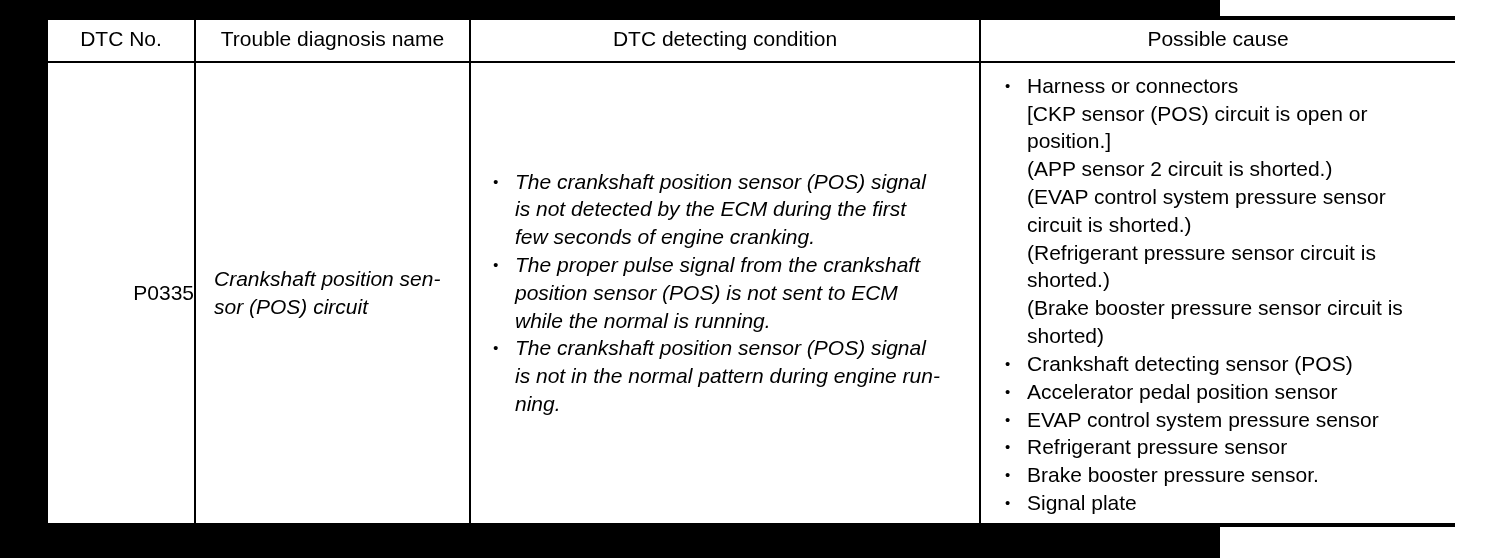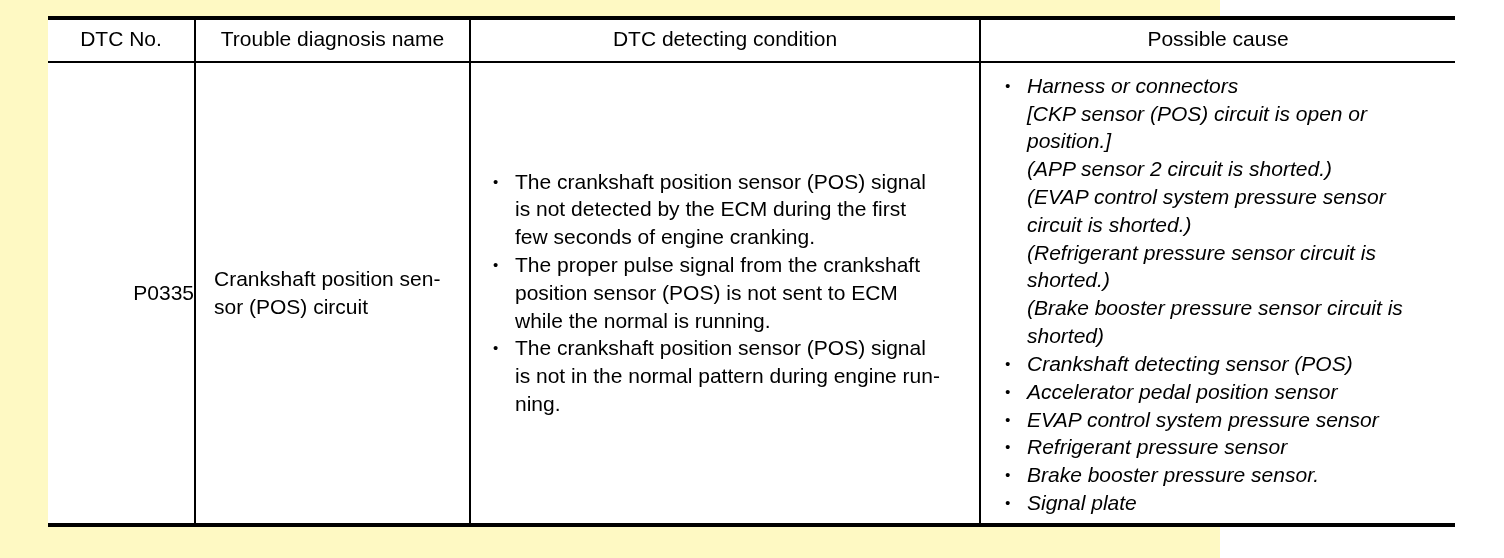--- a/index.html
+++ b/index.html
@@ -12,21 +12,21 @@
     height: 558px;
     font-family: "Liberation Sans", sans-serif;
     color: #000000;
     overflow: hidden;
   }
 
   .page {
     position: relative;
     width: 1220px;
     height: 558px;
-    background: #fef9c3;
+    background: #000000;
   }
 
   
   .dtc-table {
     position: absolute;
     left: 48px;
     top: 16px;
     width: 1407px;
     border-collapse: collapse;
     table-layout: fixed;
@@ -62,25 +62,26 @@
   .cell-dtc {
     font-size: 21px;
     text-align: right;
     vertical-align: middle;
   }
 
   .cell-name {
     font-size: 21px;
     line-height: 1.30;
     vertical-align: middle;
+    font-style: italic;
   }
   .cell-name .inner { padding: 0 6px 0 18px; }
 
-  .cell-cond { vertical-align: middle; }
-  .cell-cause { vertical-align: top; font-style: italic; }
+  .cell-cond { vertical-align: middle; font-style: italic; }
+  .cell-cause { vertical-align: top; }
 
   
   ul.blist {
     list-style: none;
     margin: 0;
     padding: 0;
   }
   ul.blist > li {
     position: relative;
     padding-left: 28px;

